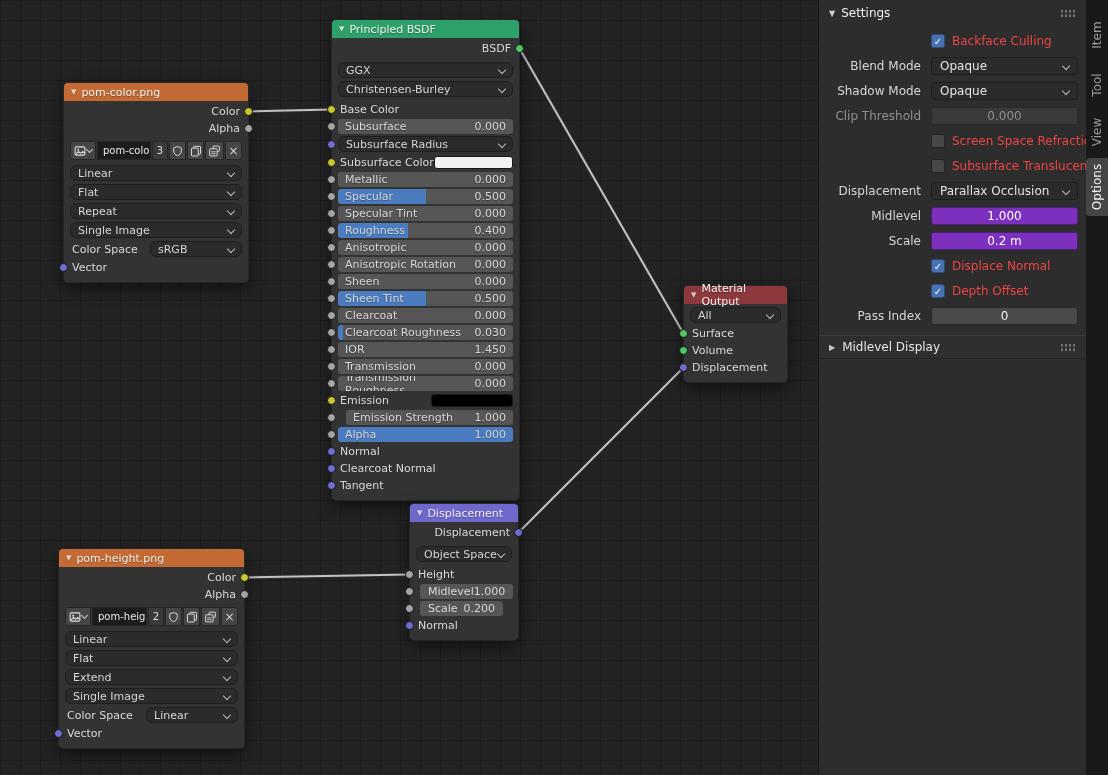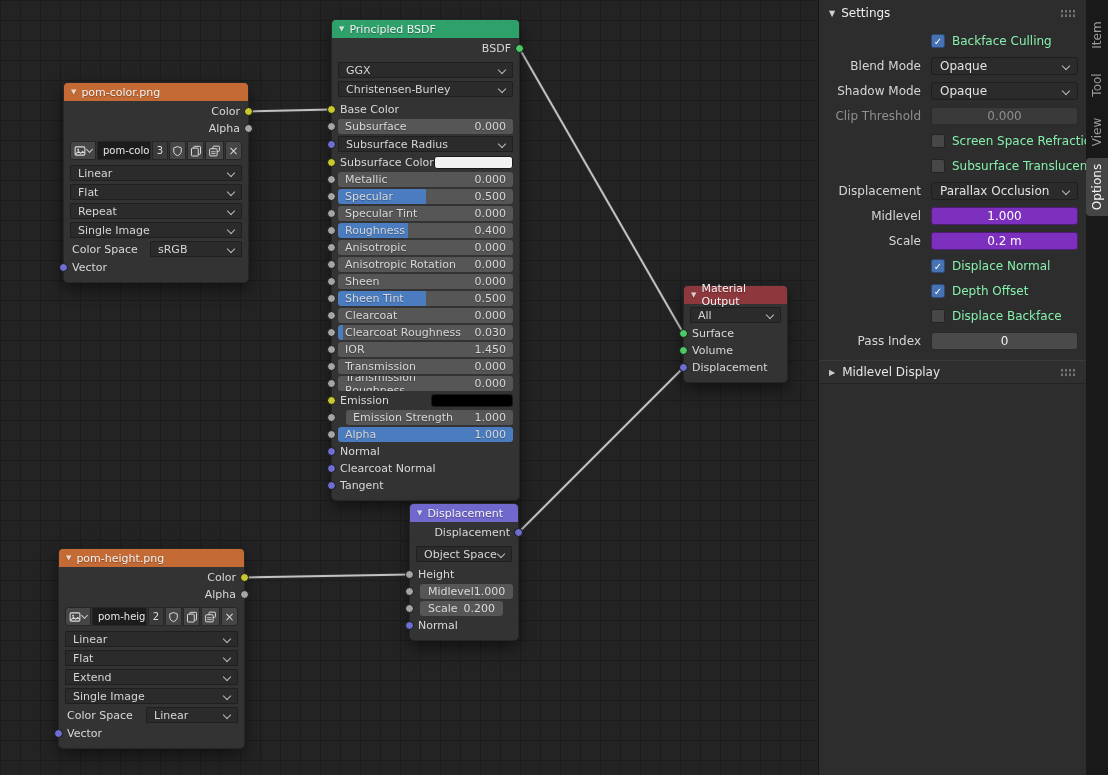--- a/index.html
+++ b/index.html
@@ -36,21 +36,21 @@
   .socket.in{left:-11px;} .socket.out{right:-11px;}
   .s-yellow{background:var(--socket-yellow);} .s-gray{background:var(--socket-gray);}
   .s-purple{background:var(--socket-purple);} .s-green{background:var(--socket-green);}
   .olabel{padding-right:2px;}
   .plab{padding-left:2px;white-space:nowrap;}
   .slider{position:relative;flex:1;height:15px;background:#565656;border-radius:3px;overflow:hidden;
     display:flex;align-items:center;justify-content:space-between;padding:0 7px;}
   .slider .fill{position:absolute;left:0;top:0;bottom:0;background:var(--slider-blue);border-radius:3px 0 0 3px;}
   .slider .fill.full{border-radius:3px;}
   .slider .sl,.slider .sv{position:relative;z-index:1;text-shadow:0 1px 1px rgba(0,0,0,.3);}
-  .ndd{position:relative;flex:1;height:16px;background:#2b2b2b;border:1px solid #1f1f1f;border-radius:1px;
+  .ndd{position:relative;flex:1;height:16px;background:#2b2b2b;border:1px solid #1f1f1f;border-radius:6px;
     display:flex;align-items:center;padding:0 18px 0 7px;color:#d5d5d5;white-space:nowrap;overflow:hidden;}
   .ndd::after{content:"";position:absolute;right:7px;top:4px;width:5px;height:5px;
     border-right:1.4px solid #bbb;border-bottom:1.4px solid #bbb;transform:rotate(45deg);}
   .ndd.half{flex:0 0 92px;margin-left:auto;}
   .swatch{margin-left:auto;width:82px;height:13px;border-radius:3px;border:1px solid #1a1a1a;}
   .pairrow{flex:1;height:15px;margin-right:9px;background:#565656;border-radius:3px;
     display:flex;align-items:center;justify-content:space-between;padding:0 8px;}
   .pairrow.sub{margin-left:4px;}
   
   .imgrow{height:19px;margin:5px 6px 5px;display:flex;gap:1px;align-items:stretch;}
@@ -72,21 +72,21 @@
   .pheader .tri{font-size:8px;opacity:.85;}
   .grip{margin-left:auto;width:16px;height:9px;opacity:.55;
     background-image:radial-gradient(#aaa 1px,transparent 1.3px);background-size:4px 4.5px;}
   .srow{height:18px;margin:0 8px 7px 0;display:flex;align-items:center;}
   .slabel{width:112px;text-align:right;padding-right:10px;white-space:nowrap;flex:0 0 112px;}
   .slabel.dim{color:#8f8f8f;}
   .swidget{flex:1;display:flex;align-items:center;min-width:0;}
   .cb{width:14px;height:14px;border-radius:2.5px;background:#474747;border:1px solid #232323;
     display:flex;align-items:center;justify-content:center;font-size:10px;color:#fff;flex:0 0 14px;}
   .cb.on{background:var(--checkbox-blue);border-color:#2d4a78;}
-  .cblabel{margin-left:7px;color:#86efac;white-space:nowrap;}
+  .cblabel{margin-left:7px;color:#ef4444;white-space:nowrap;}
   .pdd{position:relative;flex:1;height:18px;background:#2b2b2b;border:1px solid #1e1e1e;border-radius:3px;
     display:flex;align-items:center;padding:0 20px 0 8px;color:#e3e3e3;}
   .pdd::after{content:"";position:absolute;right:8px;top:5px;width:5px;height:5px;
     border-right:1.4px solid #bbb;border-bottom:1.4px solid #bbb;transform:rotate(45deg);}
   .pfield{flex:1;height:18px;background:#4a4a4a;border:1px solid #2a2a2a;border-radius:3px;
     display:flex;align-items:center;justify-content:center;color:#f0f0f0;}
   .pfield.disabled{background:#3a3a3a;color:#8f8f8f;}
   .pfield.purple{background:var(--driven-purple);border-color:#4d1d77;color:#fff;}
   .vheader{height:24px;margin-top:10px;border-top:1px solid #3a3a3a;border-bottom:1px solid #242424;
     display:flex;align-items:center;gap:7px;padding:0 10px;color:#e6e6e6;background:#2f2f2f;}
@@ -614,27 +614,20 @@
         </div>
       </div>
       <div class="srow">
         <span class="slabel"></span>
         <div class="swidget">
           <span class="cb on">✓</span>
           <span class="cblabel">Depth Offset</span>
         </div>
       </div>
       <div class="srow">
-        <span class="slabel"></span>
-        <div class="swidget">
-          <span class="cb"></span>
-          <span class="cblabel">Displace Backface</span>
-        </div>
-      </div>
-      <div class="srow">
         <span class="slabel">Pass Index</span>
         <div class="swidget">
           <div class="pfield">
             <span>0</span>
           </div>
         </div>
       </div>
     </div>
   <div class="vheader">
     <span class="tri">▶</span>

